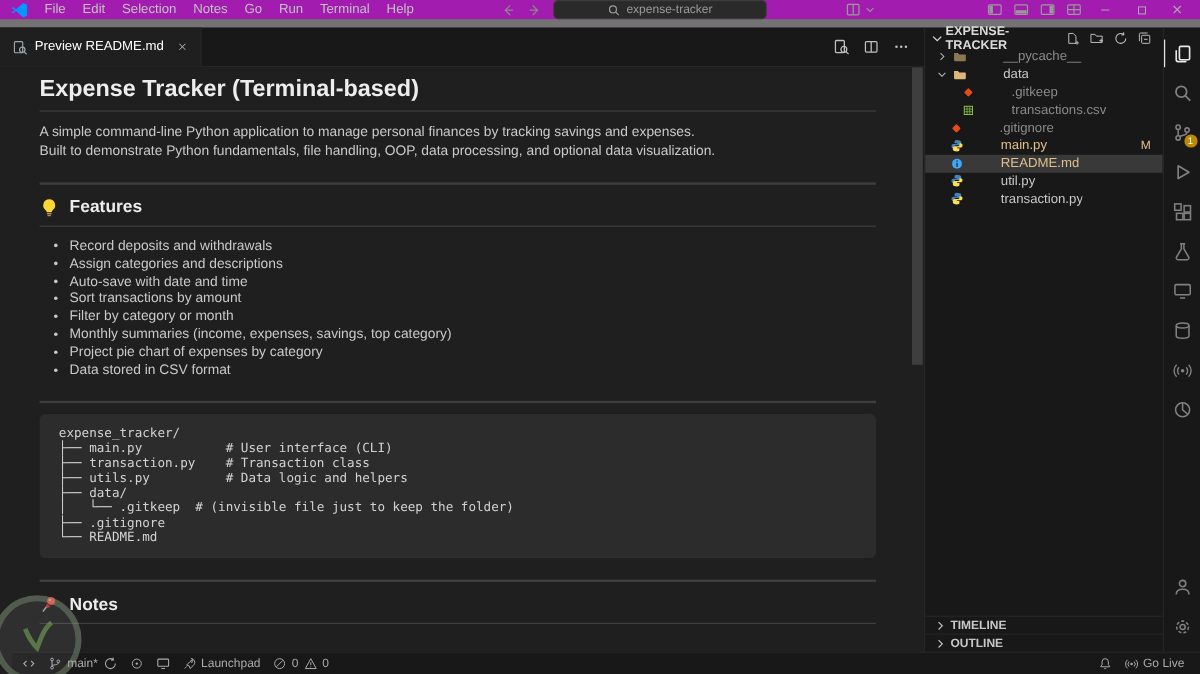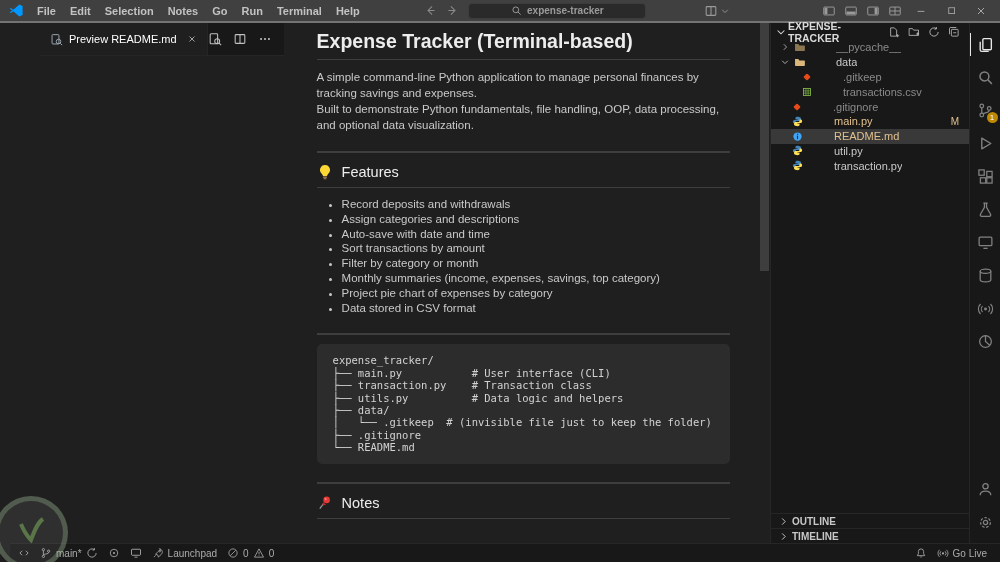--- a/index.html
+++ b/index.html
@@ -1,46 +1,46 @@
 <!DOCTYPE html>
 <html><head>
 <meta charset="utf-8">
 <style>
   html,body{margin:0;padding:0;width:1000px;height:562px;overflow:hidden;background:#1f1f1f;}
   *{box-sizing:border-box;-webkit-font-smoothing:antialiased;}
   .app{position:relative;width:1000px;height:562px;font-family:"Liberation Sans",sans-serif;color:#cccccc;overflow:hidden;background:#1f1f1f;}
   svg.i{display:block;flex:none;}
 
   
-  .titlebar{height:23px;background:#404040;border-bottom:2px solid #737373;display:flex;align-items:center;font-size:11px;color:#c2c2c2;font-weight:bold;}
+  .titlebar{height:23px;background:#a21caf;border-bottom:7px solid #737373;display:flex;align-items:center;font-size:11px;color:#c2c2c2;}
   .logo{margin:0 6px 0 9px;}
   .menus{display:flex;align-items:center;height:100%;}
   .menu{padding:0 7px;height:100%;display:flex;align-items:center;cursor:default;}
   .tb-center{flex:1;display:flex;align-items:center;justify-content:center;gap:9px;min-width:0;}
   .navarrow{color:#8a8a8a;}
   .cmd{width:178px;height:16px;background:#2a2a2a;border:1px solid #3c3c3c;border-radius:4px;display:flex;align-items:center;justify-content:center;gap:5px;color:#9b9b9b;font-size:10px;}
   .tb-right{display:flex;align-items:center;gap:8px;padding-right:8px;color:#9a9a9a;}
   .dropbtn{display:flex;align-items:center;gap:2px;margin-right:84px;}
   .wc{width:22px;height:100%;display:flex;align-items:center;justify-content:center;color:#ababab;}
 
   
   .workbench{display:flex;height:520px;}
-  .editor-col{flex:1;display:flex;min-width:0;padding-left:40px;}
+  .editor-col{flex:1;display:flex;flex-direction:column;min-width:0;}
 
   .tabbar{height:33px;background:#181818;border-bottom:1px solid #252525;display:flex;align-items:stretch;}
   .tab{background:#1f1f1f;display:flex;align-items:center;gap:6px;padding:0 10px;border-right:1px solid #252525;color:#ffffff;font-size:11px;min-width:142px;}
   .tab .close{color:#c0c0c0;margin-left:4px;}
   .tab-actions{margin-left:auto;display:flex;align-items:center;gap:11px;padding-right:12px;color:#c0c0c0;}
 
   .preview{flex:1;position:relative;overflow:hidden;background:#1f1f1f;}
   .md{padding:2px 40px 0 33px;color:#c9c9c9;font-size:11.5px;line-height:16px;}
   .md h1{font-size:19.5px;line-height:24px;color:#ededed;font-weight:600;margin:4px 0 0;padding-bottom:6px;border-bottom:1px solid #3e3e3e;display:block;}
   .md p{margin:9px 0 0;}
   .hr{height:2px;background:#3e3e3e;margin:18px 0 0;}
-  .md h2{display:flex;align-items:center;gap:9px;font-size:14.5px;line-height:18px;color:#ededed;font-weight:400;margin:10px 0 0;padding-bottom:6px;border-bottom:1px solid #3e3e3e;}
+  .md h2{display:flex;align-items:center;gap:9px;font-size:14.5px;line-height:18px;color:#ededed;font-weight:700;margin:10px 0 0;padding-bottom:6px;border-bottom:1px solid #3e3e3e;}
   .md ul{margin:9px 0 0;padding-left:25px;}
   .md li{line-height:14.8px;color:#c9c9c9;}
   .md pre{background:#2c2c2c;border-radius:5px;padding:10px 16px;margin:9px 0 0;font-family:"DejaVu Sans Mono",monospace;font-size:10.5px;line-height:12.4px;color:#d2d2d2;}
   .cl{white-space:pre;}
   .sb{position:absolute;top:0;right:1px;width:9px;height:100%;}
   .sb .thumb{width:100%;height:248px;background:rgba(120,120,120,.35);}
 
   
   .sidebar{width:199px;background:#181818;border-left:1px solid #262626;display:flex;flex-direction:column;font-size:11px;color:#c0c0c0;}
   .side-head{height:25px;flex:none;display:flex;align-items:center;padding:0 12px 0 19px;font-size:10px;color:#b0b0b0;}
@@ -490,27 +490,27 @@
             <use href="#s-python"></use>
           </svg>
         <span class="name">transaction.py</span>
       </div>
 
       <div class="panel-spacer"></div>
       <div class="panel-row">
         <svg class="i" width="11" height="11">
             <use href="#s-chev-r"></use>
           </svg>
+        <span>TIMELINE</span>
+      </div>
+      <div class="panel-row">
+        <svg class="i" width="11" height="11">
+            <use href="#s-chev-r"></use>
+          </svg>
         <span>OUTLINE</span>
-      </div>
-      <div class="panel-row">
-        <svg class="i" width="11" height="11">
-            <use href="#s-chev-r"></use>
-          </svg>
-        <span>TIMELINE</span>
       </div>
     </div>
 
     <div class="abar">
       <div class="ab active">
           <svg class="i" width="17" height="17">
             <use href="#s-files"></use>
           </svg>
         </div>
       <div class="ab">

